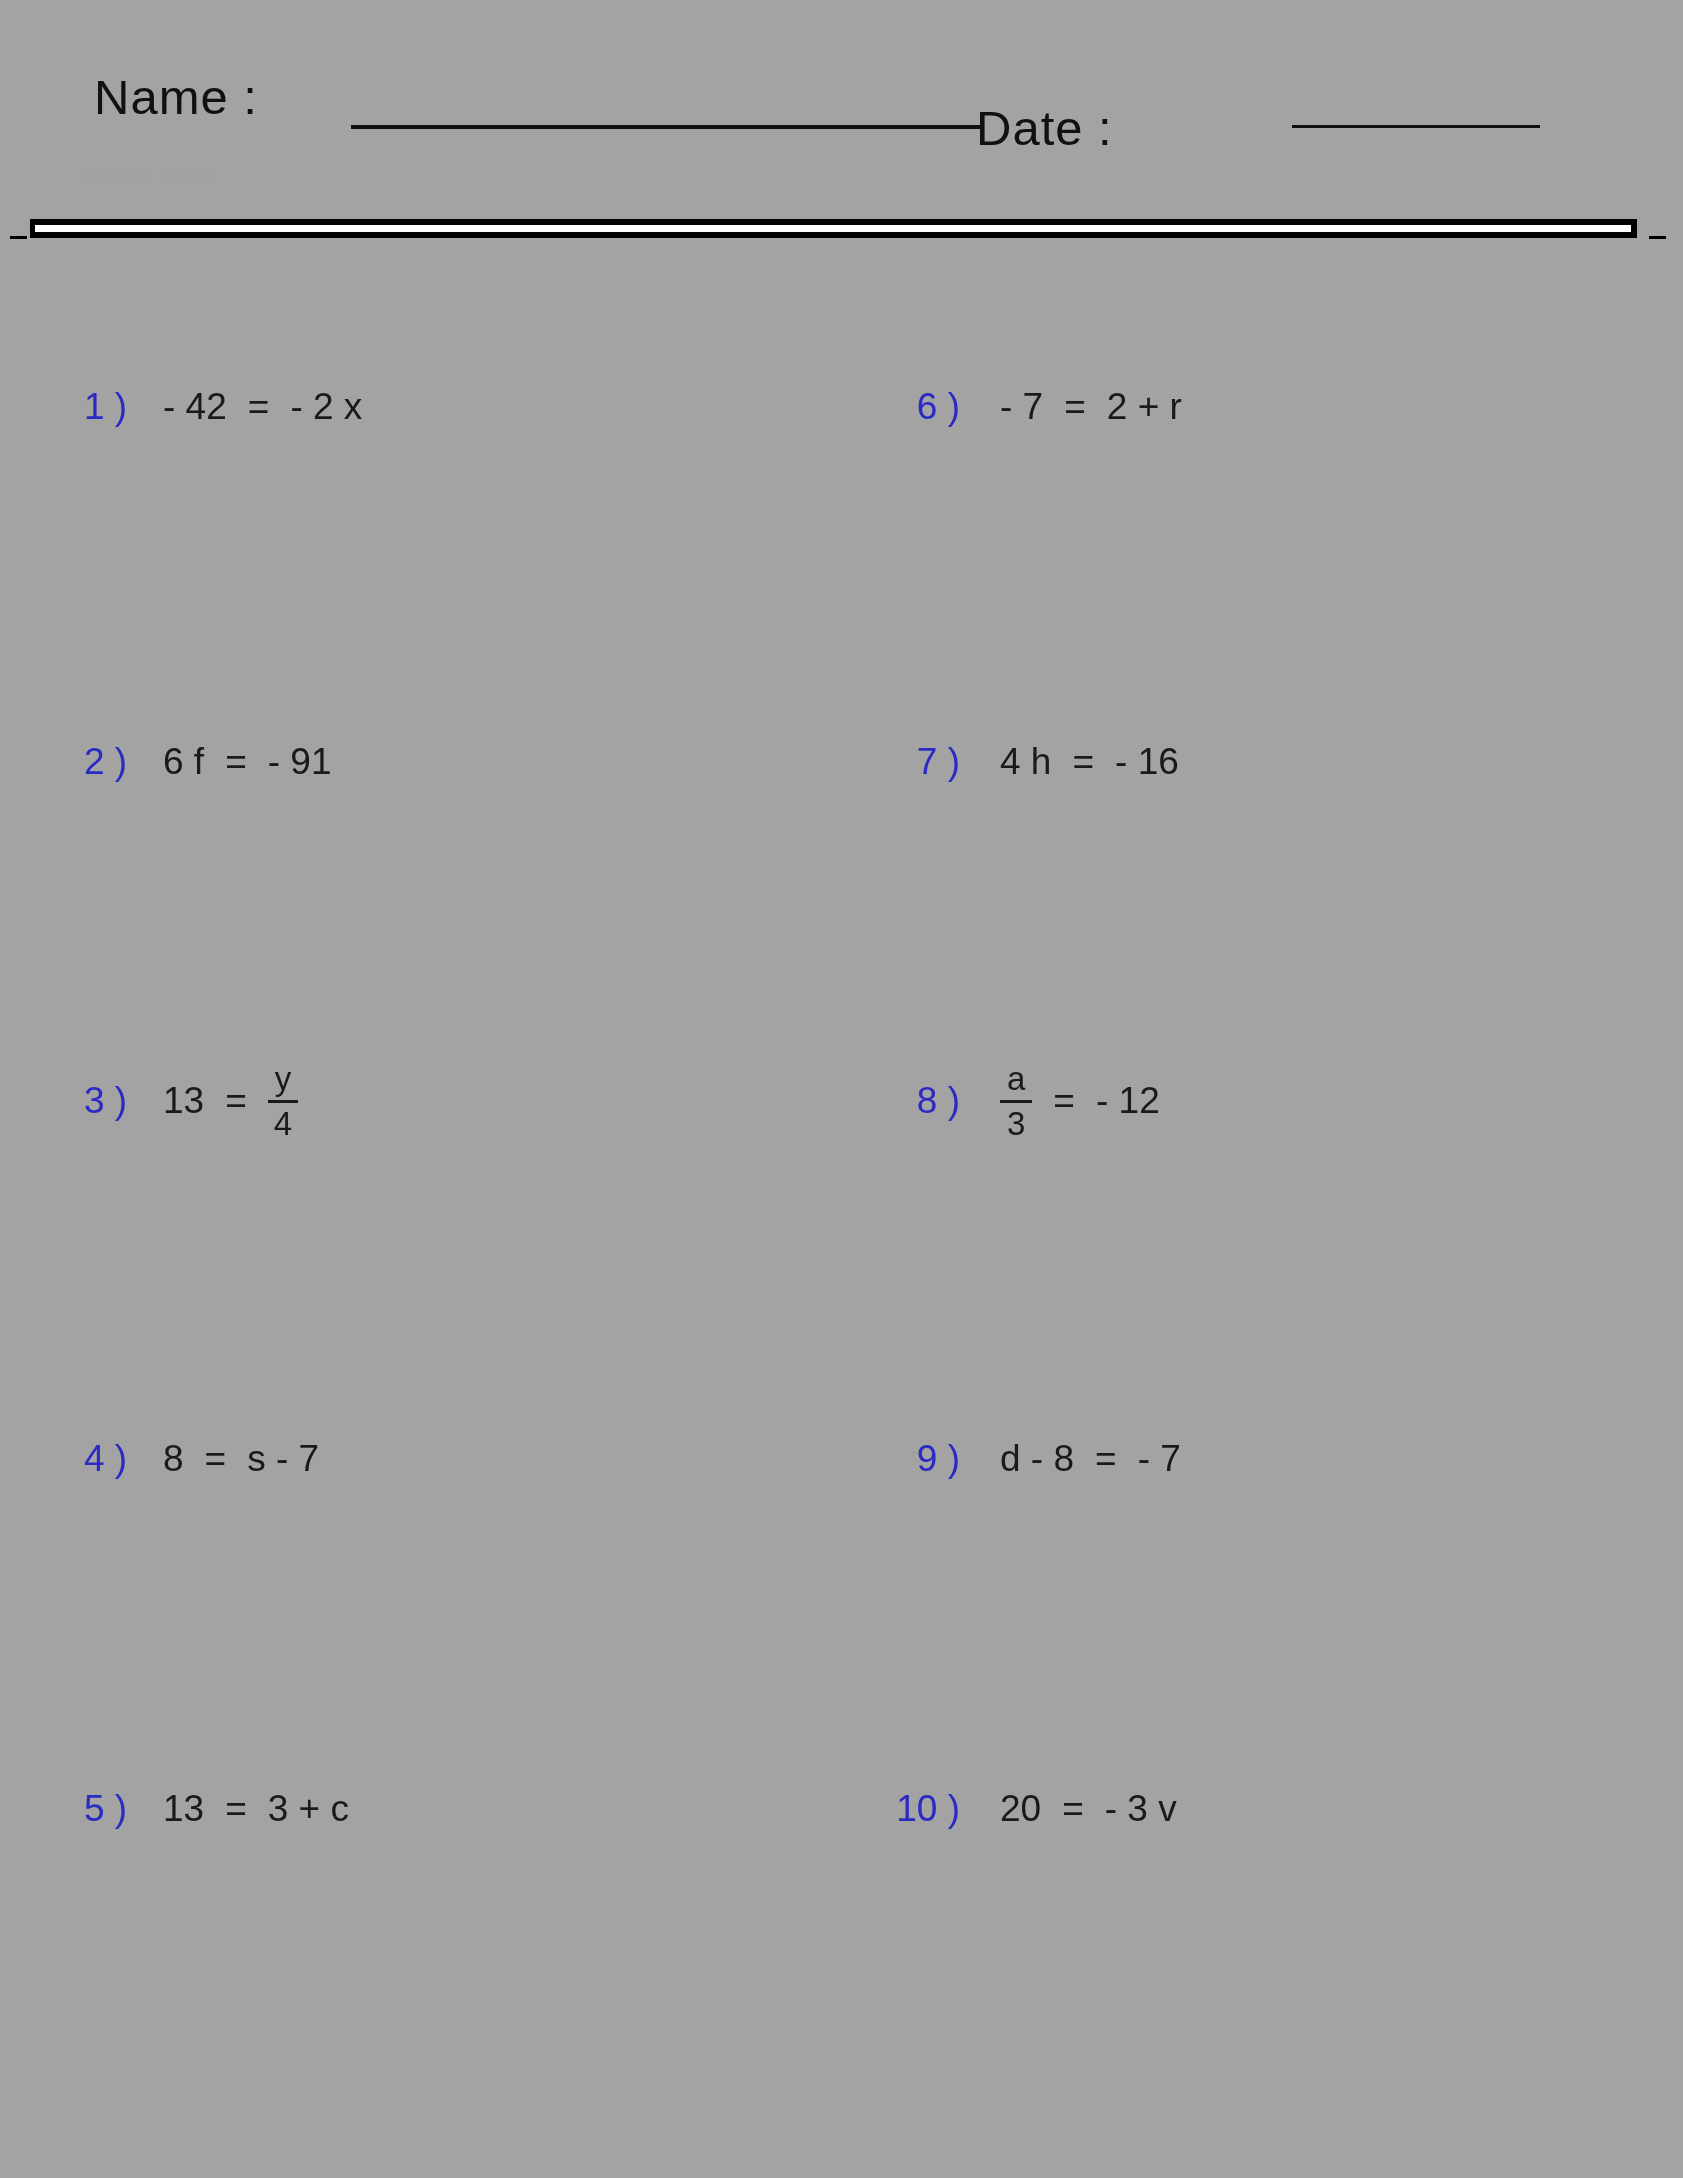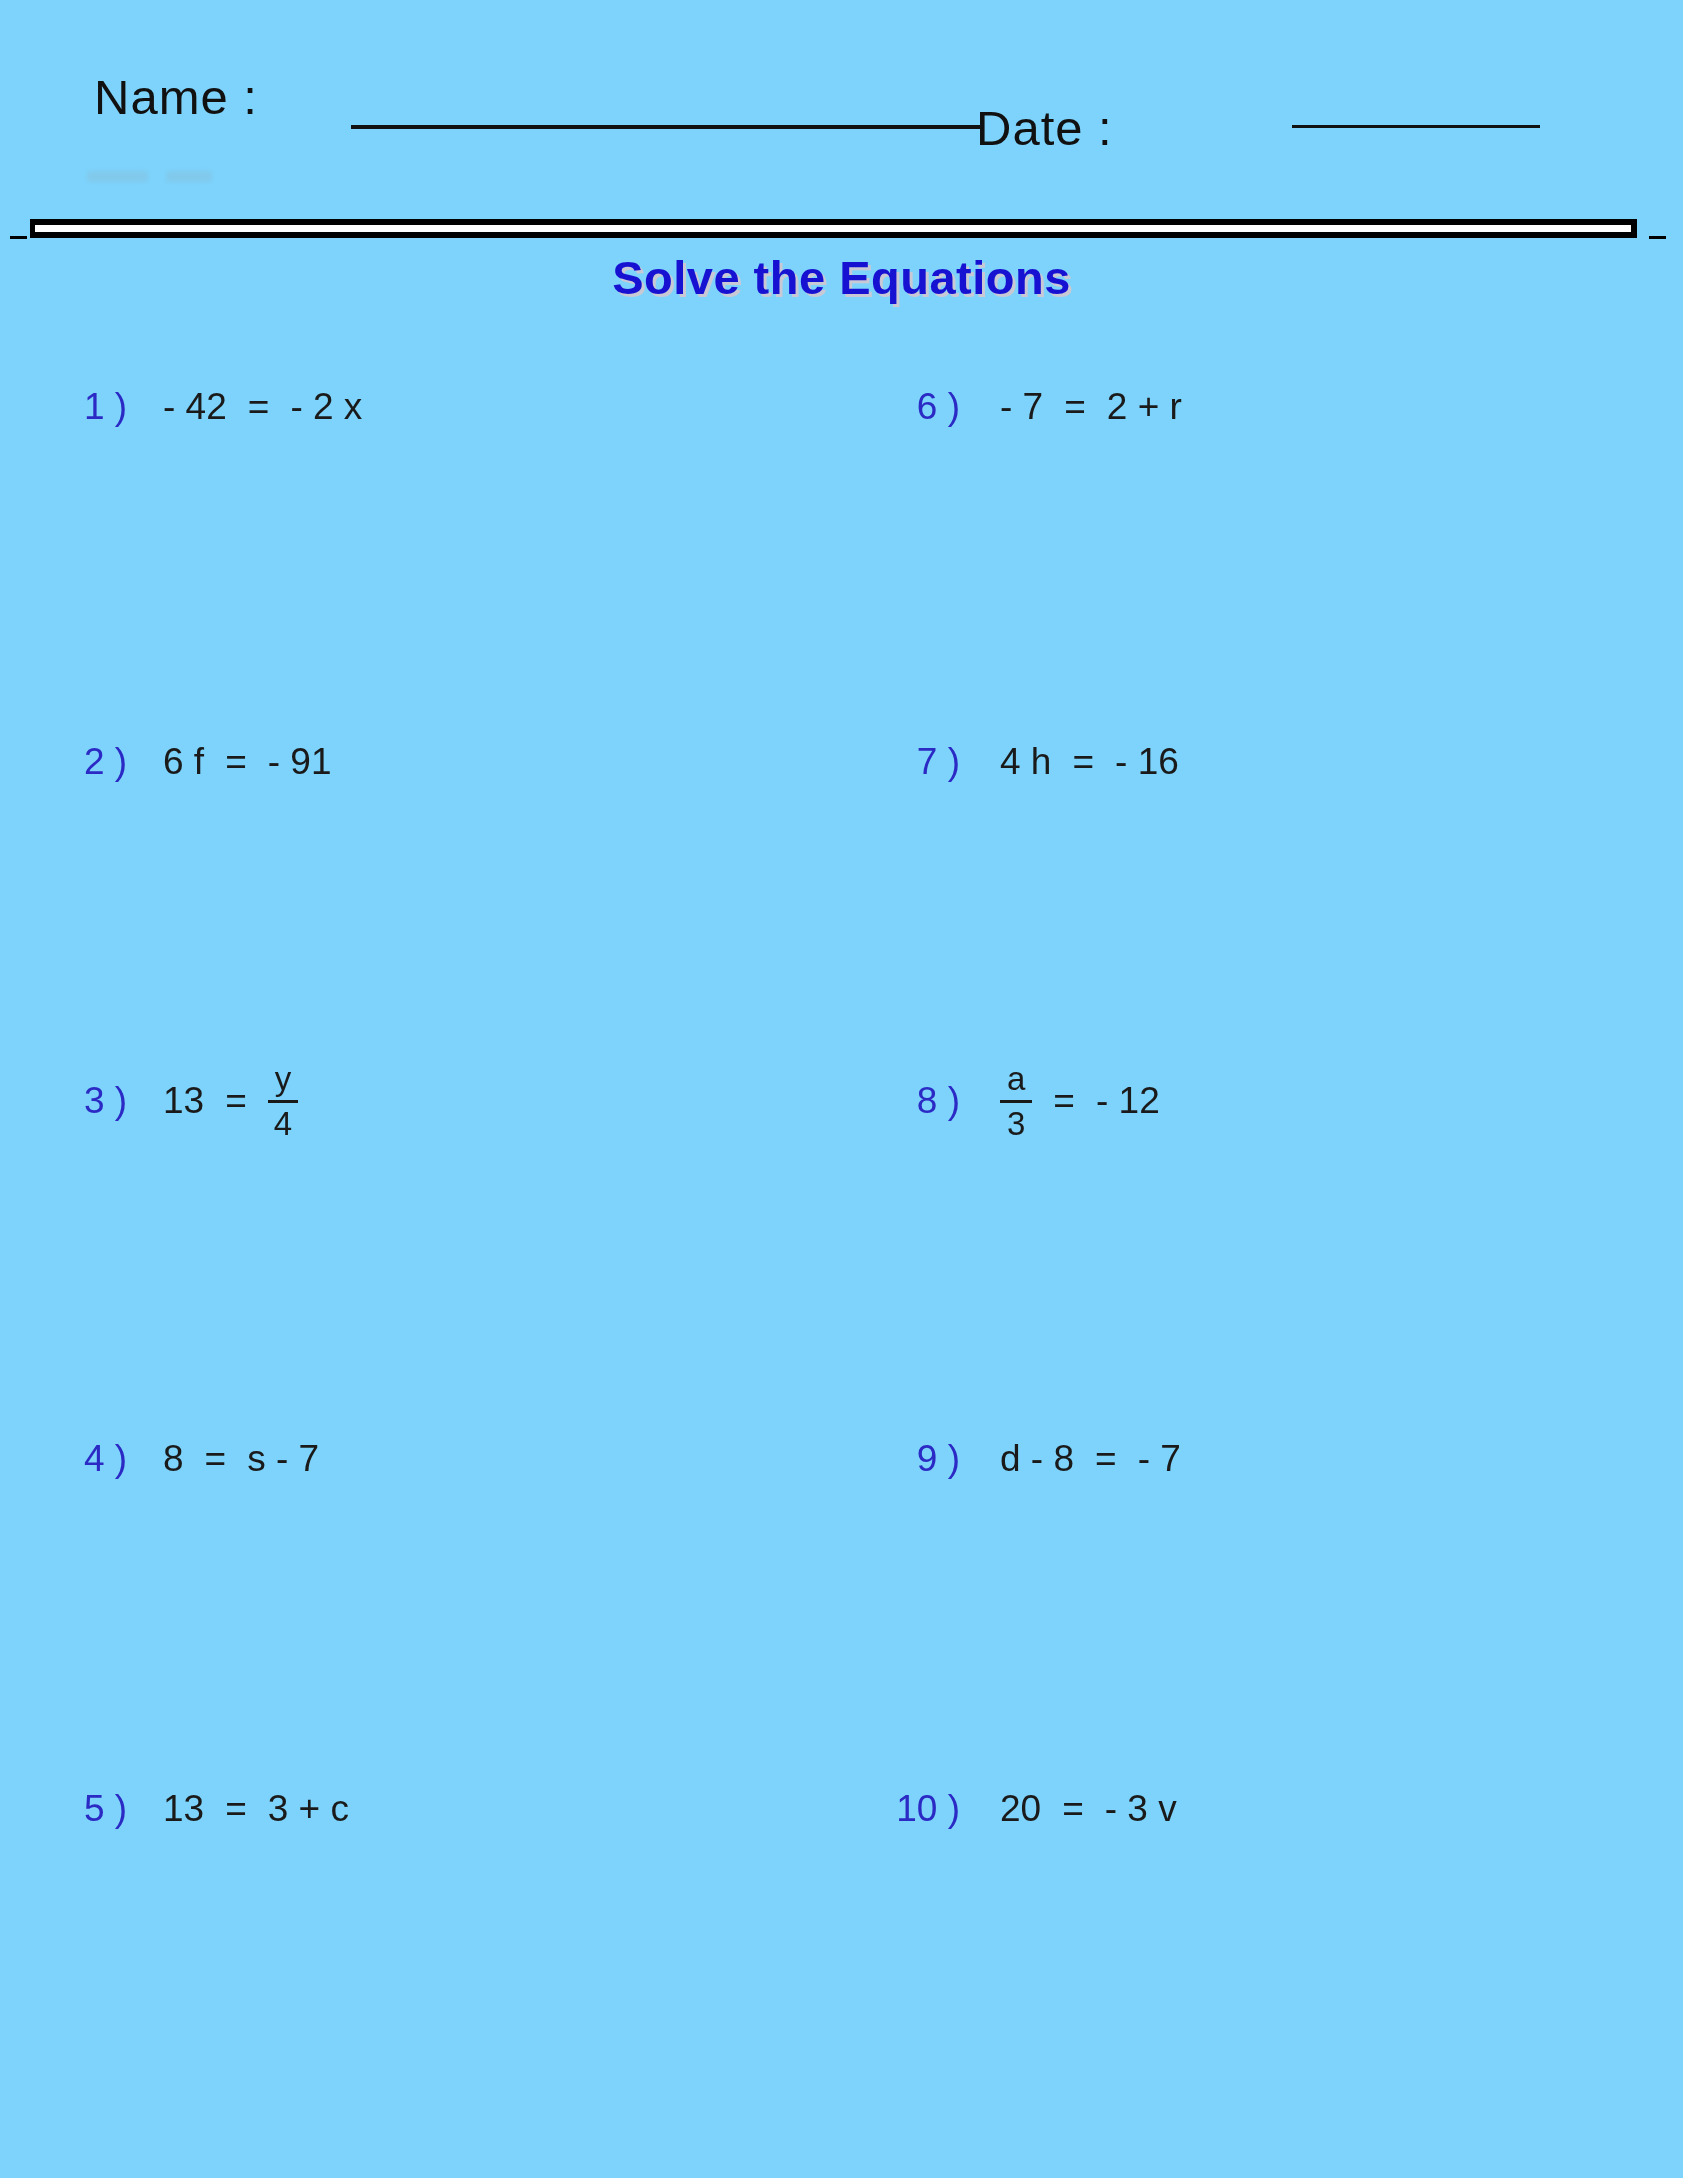--- a/index.html
+++ b/index.html
@@ -1,17 +1,17 @@
 <!DOCTYPE html>
 <html style="--title_blue: #1711d2; --number_blue: #2b2ac4; --text_black: #1a1a1a;"><head>
 <meta charset="utf-8">
 <style>
   html,body{margin:0;padding:0;background:#ffffff;}
   .page{
-    position:relative;width:1683px;height:2178px;background:#7dd3fc;
+    position:relative;width:1683px;height:2178px;background:#a3a3a3;
     font-family:"Liberation Sans", sans-serif;color:#1a1a1a;overflow:hidden;
   }
   
   .hdr-label{position:absolute;font-size:49px;color:#111;letter-spacing:1px;}
   .name-label{left:94px;top:69px;}
   .date-label{left:976px;top:72px;margin-top:28px;}
   .write-line{position:absolute;background:#111;height:4px;}
   .name-line{left:351px;top:125px;width:629px;}
   .date-line{left:1292px;top:125px;width:248px;height:3px;}
   
@@ -54,21 +54,20 @@
   <div class="hdr-label date-label">Date :</div>
   <div class="write-line date-line"></div>
 
   <div class="ghost ghost-1"></div>
   <div class="ghost ghost-2"></div>
 
   <div class="tick tick-left"></div>
   <div class="rule"></div>
   <div class="tick tick-right"></div>
 
-  <div class="title">Solve the Equations</div>
 
   <div class="prob col-left r1">
     <span class="pnum">1 )</span>
     <span class="lhs">- 42</span>
     <span class="eqs">=</span>
     <span class="rhs">- 2 x</span>
   </div>
 
   <div class="prob col-left r2">
     <span class="pnum">2 )</span>

